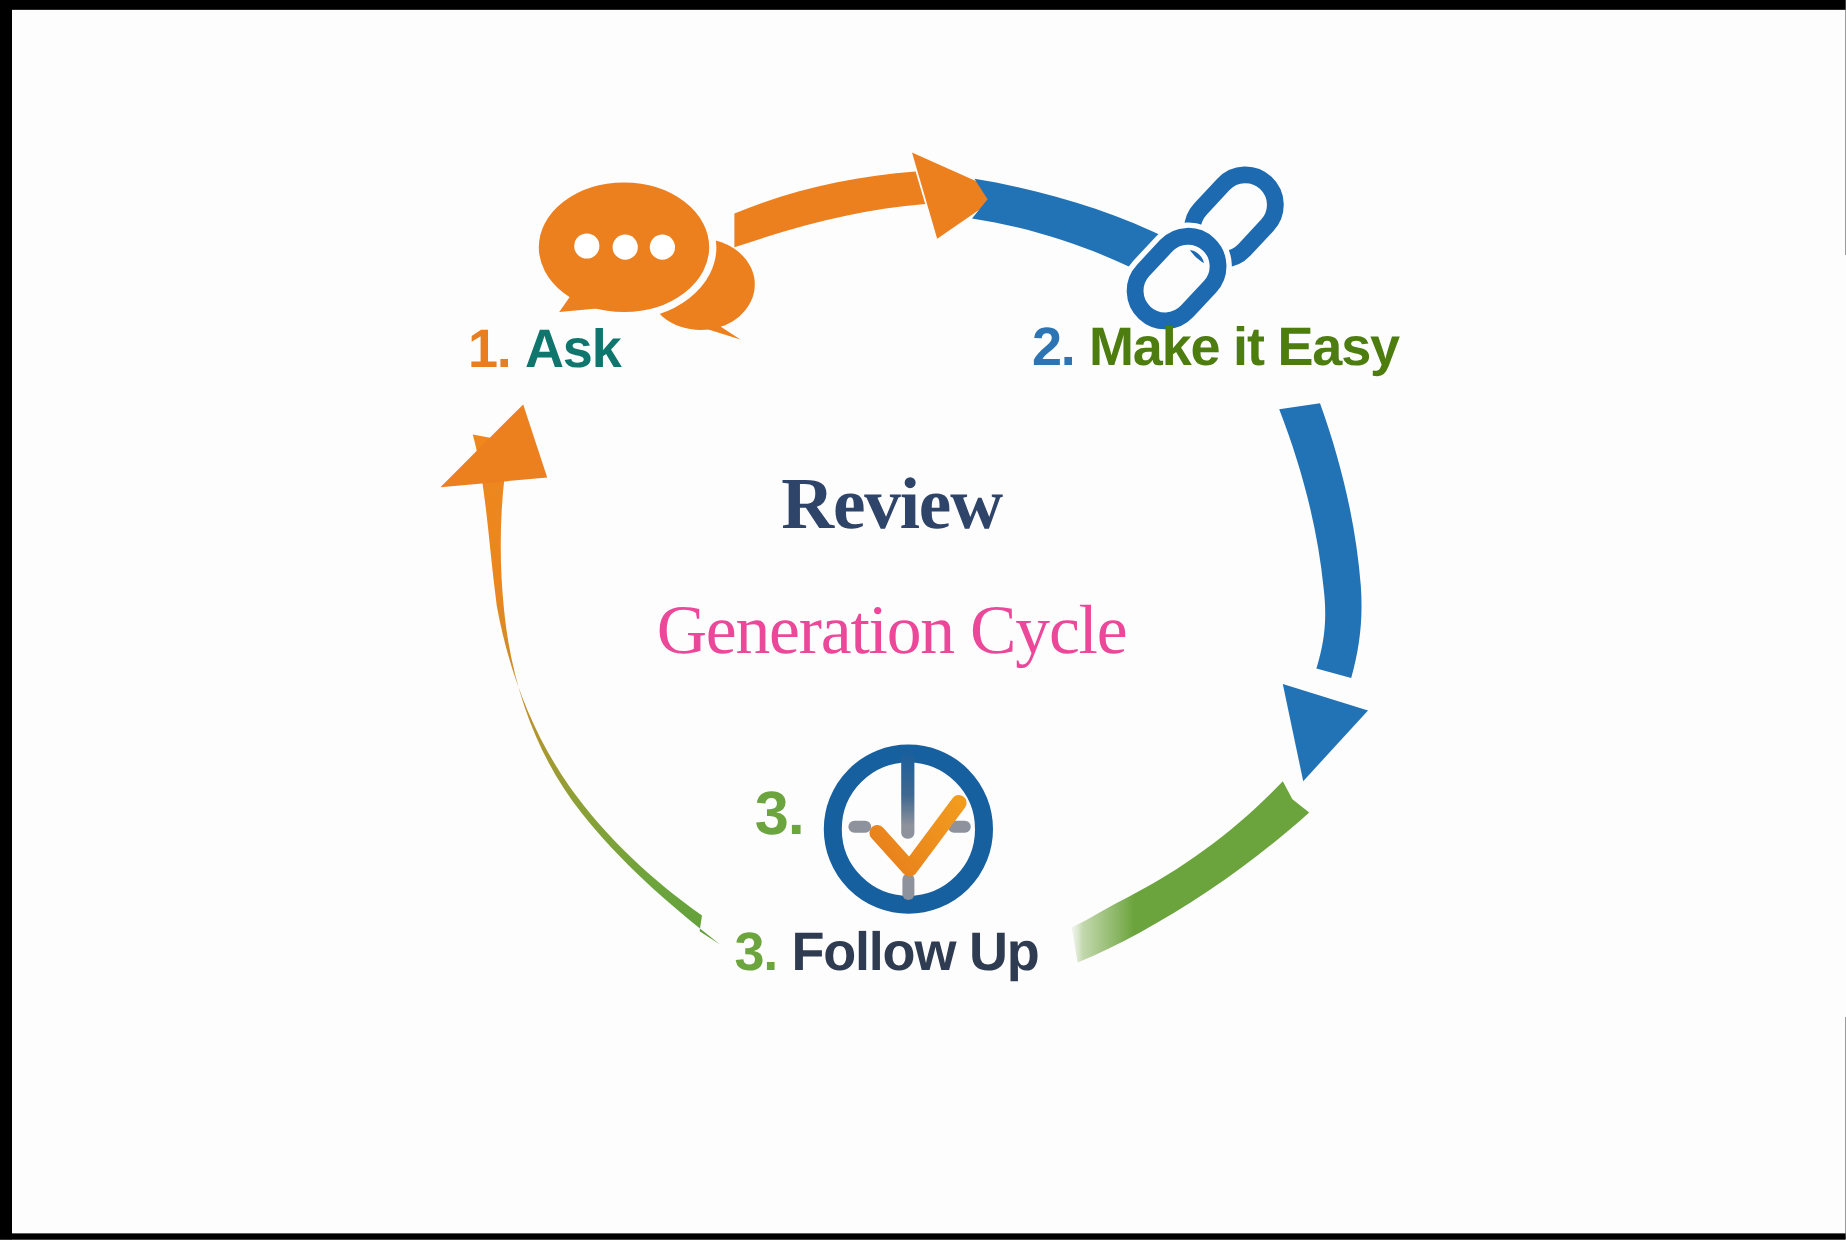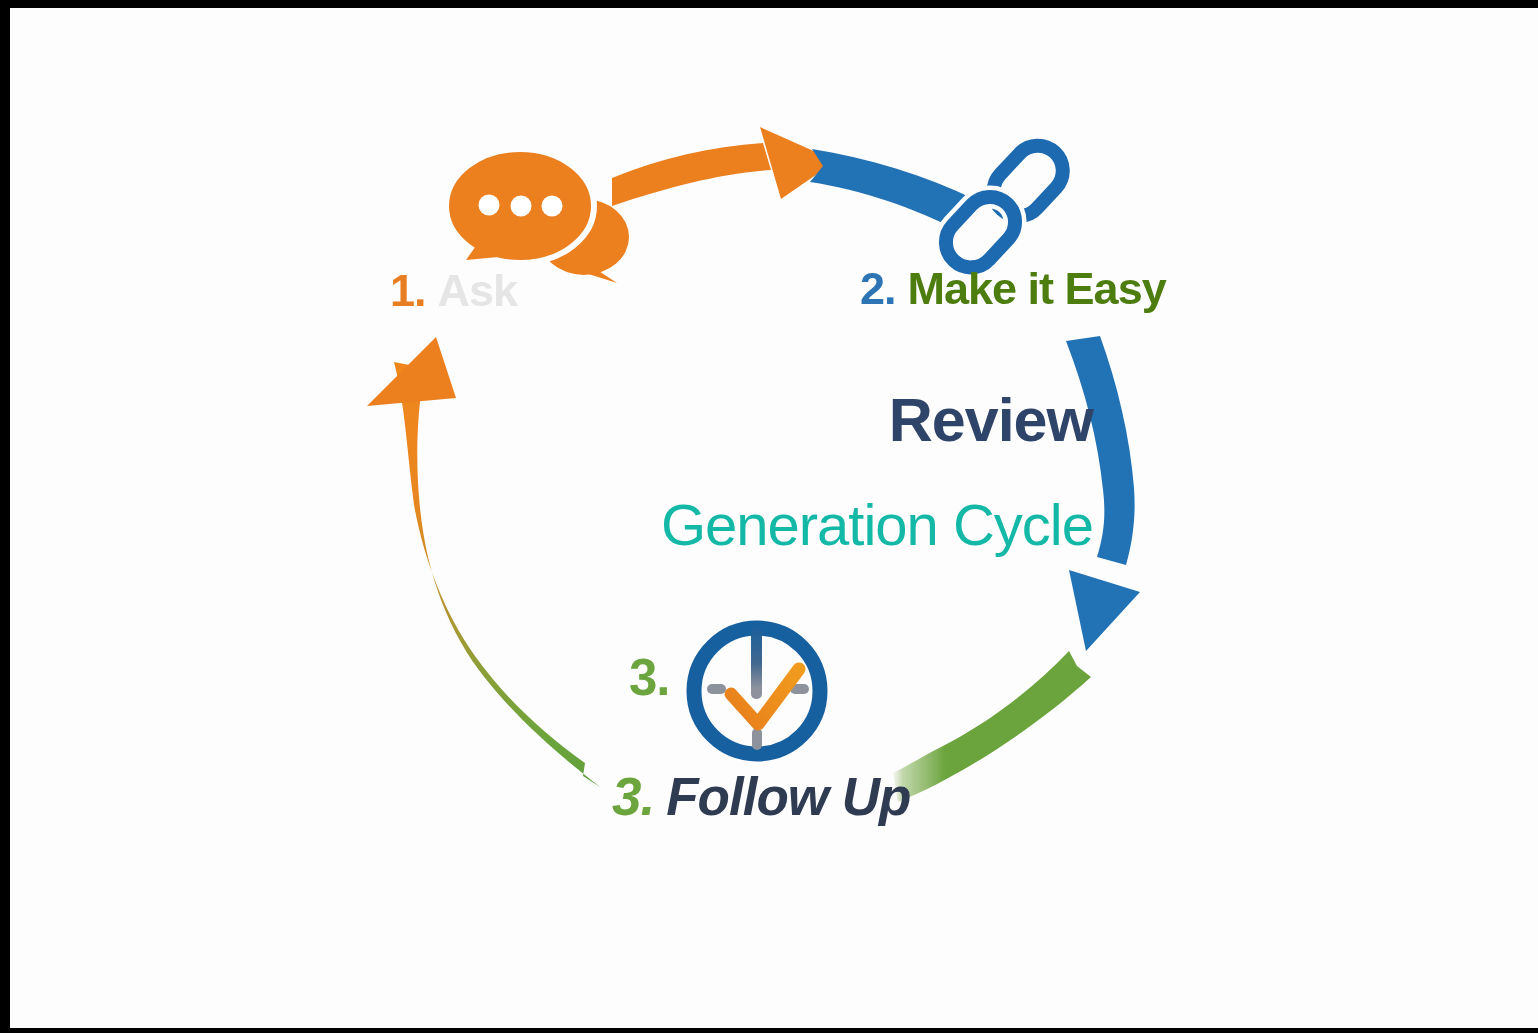--- a/index.html
+++ b/index.html
@@ -12,23 +12,23 @@
   .stage-svg{position:absolute;left:0;top:0;}
   .label{
     position:absolute;font-weight:700;white-space:nowrap;line-height:1;
     letter-spacing:-1px;
   }
   .label .num{display:inline-block;}
   .label .txt{display:inline-block;margin-left:12px;}
   .step1{left:390px;top:268px;font-size:45px;}
   .step2{left:860px;top:266px;font-size:45px;}
   .marker3{left:629px;top:652px;font-size:51px;}
-  .step3{left:612px;top:770px;font-size:53px;font-style:italic;}
+  .step3{left:612px;top:770px;font-size:45px;}
   .title-block{
-    position:absolute;left:393px;top:390px;width:700px;text-align:right;
+    position:absolute;left:393px;top:390px;width:700px;text-align:center;font-family:Liberation Serif, serif;
   }
   .title-line1{font-size:61px;font-weight:700;line-height:1;letter-spacing:-1px;}
   .title-line2{font-size:58px;font-weight:400;line-height:1;margin-top:13px;letter-spacing:-1px;}
   .frame-bar{position:absolute;background:#000;}
   .bar-top{left:0;top:0;width:1538px;height:8px;}
   .bar-left{left:0;top:0;width:10px;height:1033px;}
   .bar-bottom{left:0;top:1028px;width:1538px;height:5px;}
 </style>
 </head>
 <body>
@@ -102,35 +102,35 @@
     <circle cx="757" cy="691" r="63" fill="#FDFDFE" stroke-width="15" stroke="#17609F"></circle>
     <rect x="707" y="684" width="19" height="10" rx="5" fill="#8D929C"></rect>
     <rect x="790" y="684" width="19" height="10" rx="5" fill="#8D929C"></rect>
     <rect x="752" y="728" width="10" height="22" rx="5" fill="#8D929C"></rect>
     <rect x="751" y="627" width="11" height="72" rx="5" fill="url(#handGrad)"></rect>
     <path d="M 731 694 L 758 724 L 799 669" fill="none" stroke="url(#checkGrad)" stroke-width="13" stroke-linecap="round" stroke-linejoin="round"></path>
   </g>
 </svg>
 
 <div class="label step1">
-  <span class="num" style="color: rgb(232, 126, 34);">1.</span><span class="txt" style="color: #e5e5e5;">Ask</span>
+  <span class="num" style="color: rgb(232, 126, 34);">1.</span><span class="txt" style="color: #0f766e;">Ask</span>
 </div>
 
 <div class="label step2">
   <span class="num" style="color: rgb(44, 116, 180);">2.</span><span class="txt" style="color: #4d7c0f;">Make it Easy</span>
 </div>
 
 <div class="label marker3">
   <span class="num" style="color: rgb(108, 165, 62);">3.</span>
 </div>
 
 <div class="label step3">
   <span class="num" style="color: rgb(108, 165, 62);">3.</span><span class="txt" style="color: rgb(47, 59, 81);">Follow Up</span>
 </div>
 
 <div class="title-block">
   <div class="title-line1" style="color: rgb(46, 68, 104);">Review</div>
-  <div class="title-line2" style="color: #14b8a6; margin-top: 45px;">Generation Cycle</div>
+  <div class="title-line2" style="color: #ec4899; margin-top: 45px;">Generation Cycle</div>
 </div>
 
 <div class="frame-bar bar-top"></div>
 <div class="frame-bar bar-left"></div>
 <div class="frame-bar bar-bottom"></div>
 
 </body></html>

